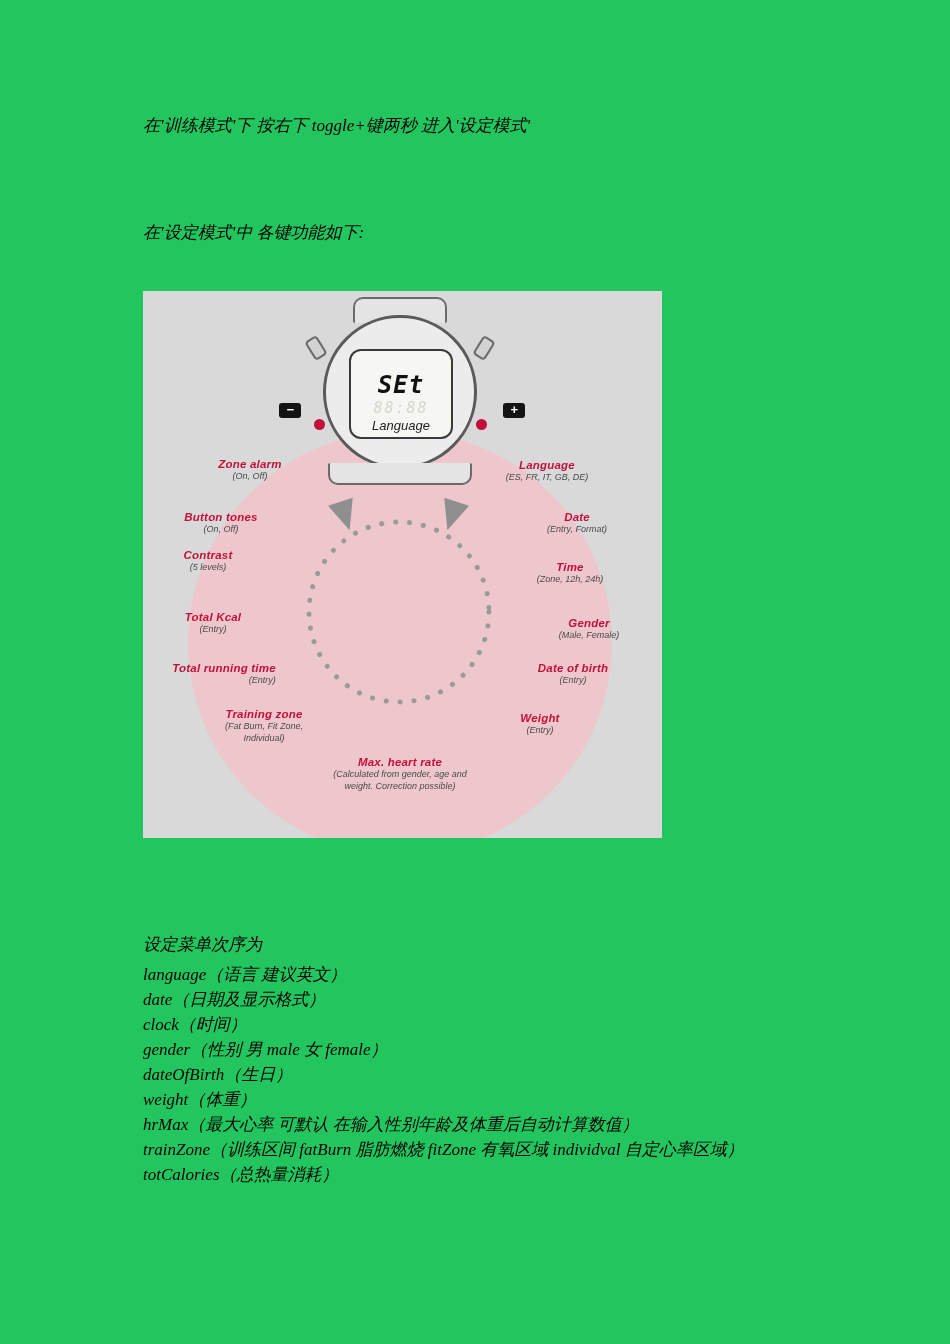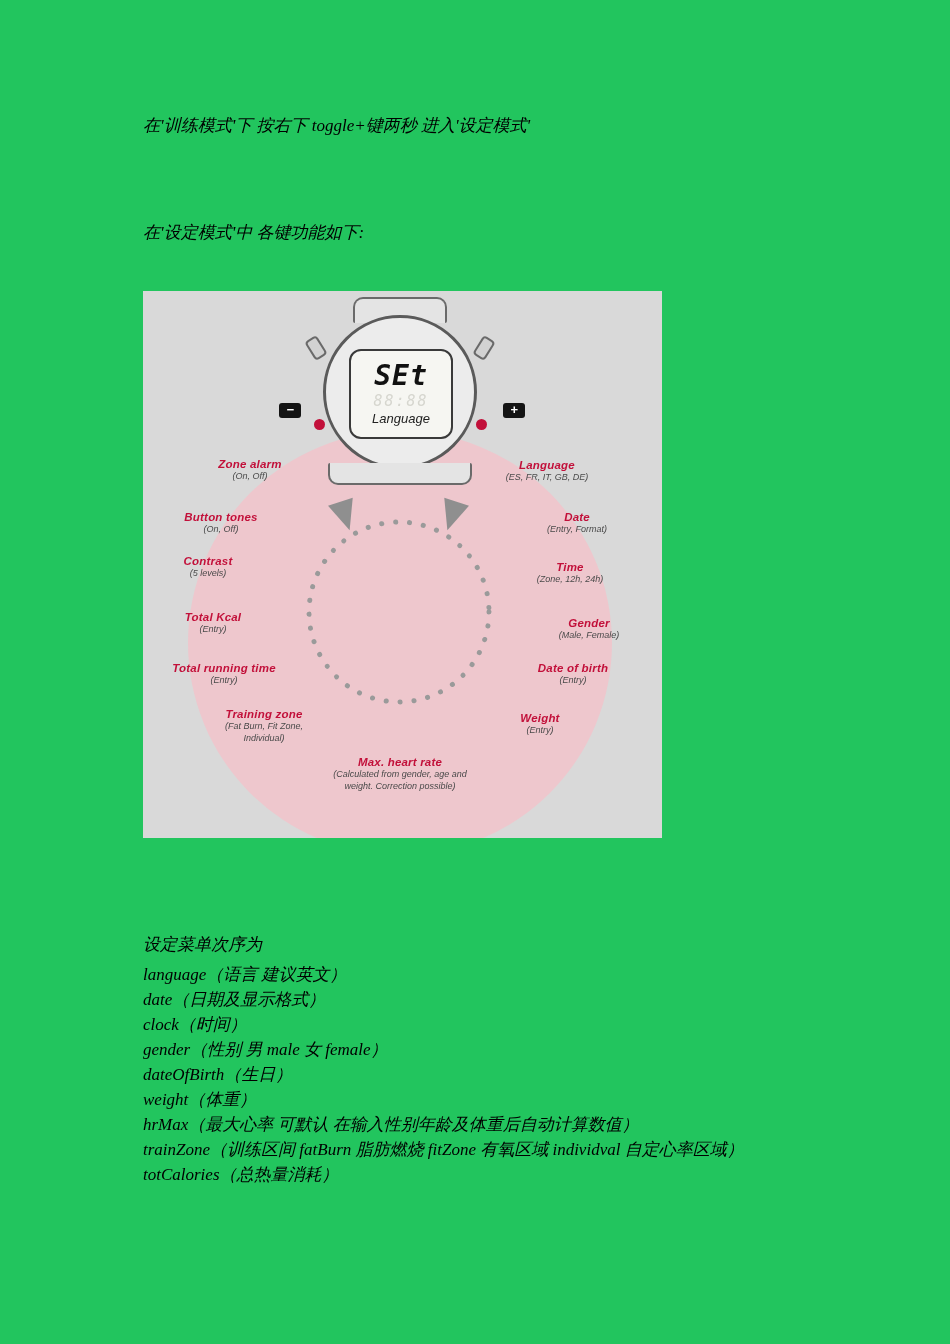--- a/index.html
+++ b/index.html
@@ -42,21 +42,21 @@
   }
   .nub-left  { left:166px; top:46px; transform:rotate(-32deg); }
   .nub-right { left:334px; top:46px; transform:rotate(32deg); }
   .watch-lcd {
     position:absolute; left:206px; top:58px; width:100px; height:86px;
     background:#f6f6f2; border:2px solid #3a3a3a; border-radius:12px;
     text-align:center; overflow:hidden;
   }
   .lcd-mode {
     font-family:"DejaVu Sans Mono", monospace; font-weight:bold;
-    font-size:28px; letter-spacing:1px; margin-top:8px; color:#111;
+    font-size:24px; letter-spacing:1px; margin-top:20px; color:#111;
   }
   .lcd-ghost {
     font-family:"DejaVu Sans Mono", monospace; font-size:15px;
     letter-spacing:2px; color:#d6d6cf;
   }
   .lcd-label { font-size:13px; color:#222; margin-top:1px; }
   .strap-bottom {
     position:absolute; left:185px; top:172px; width:140px; height:20px;
     background:#e4e4e4; border:2px solid #6a6a6a; border-top:none;
     border-radius:2px 2px 10px 10px;
@@ -140,29 +140,29 @@
     </div>
 
     <div class="menu-item" style="left:107px; top:167px;">
       <div class="label">Zone alarm</div>
       <div class="sub">(On, Off)</div>
     </div>
     <div class="menu-item" style="left:78px; top:220px;">
       <div class="label">Button tones</div>
       <div class="sub">(On, Off)</div>
     </div>
-    <div class="menu-item" style="left:65px; top:264px;">
+    <div class="menu-item" style="left:65px; top:258px;">
       <div class="label">Contrast</div>
       <div class="sub">(5 levels)</div>
     </div>
     <div class="menu-item" style="left:70px; top:320px;">
       <div class="label">Total Kcal</div>
       <div class="sub">(Entry)</div>
     </div>
-    <div class="menu-item" style="left:81px; top:371px;">
+    <div class="menu-item" style="left:81px; top:371px;text-align:right;">
       <div class="label">Total running time</div>
       <div class="sub">(Entry)</div>
     </div>
     <div class="menu-item" style="left:121px; top:417px;">
       <div class="label">Training zone</div>
       <div class="sub sub-narrow">(Fat Burn, Fit Zone, Individual)</div>
     </div>
 
     <div class="menu-item" style="left:404px; top:168px;">
       <div class="label">Language</div>

